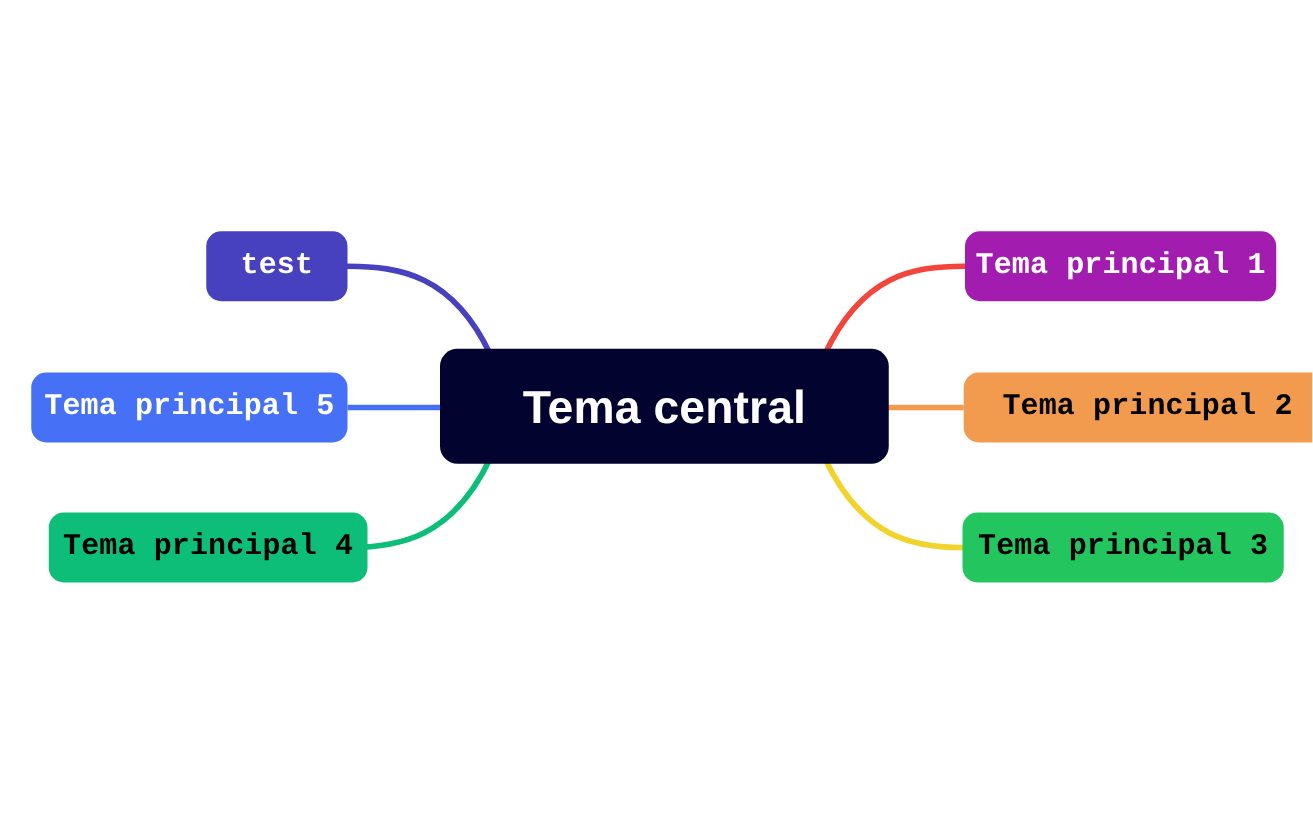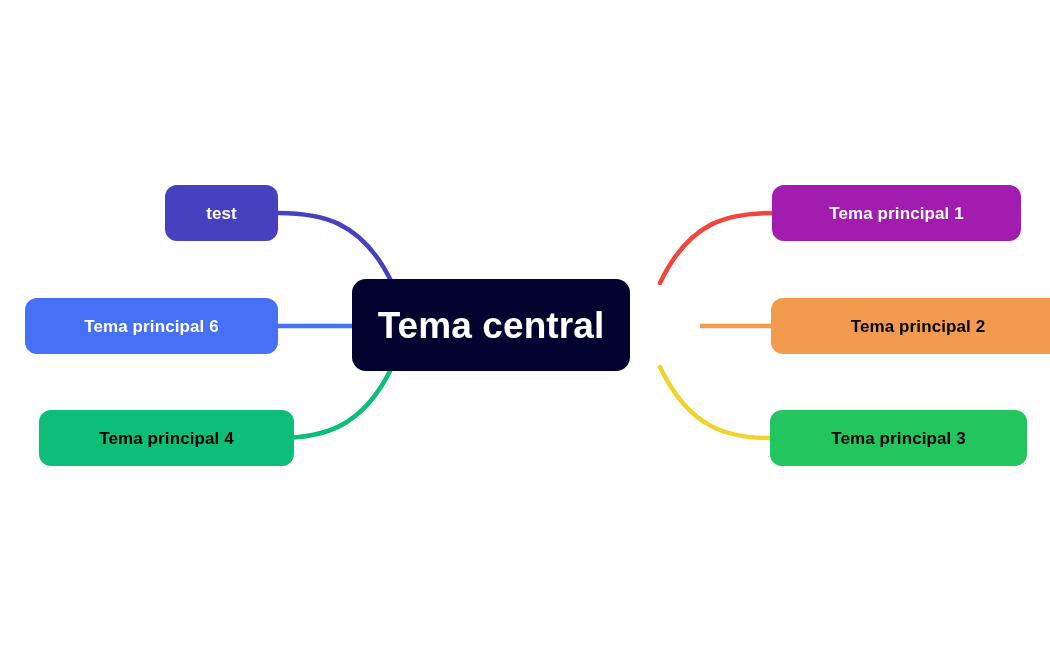--- a/index.html
+++ b/index.html
@@ -36,34 +36,35 @@
     letter-spacing: 0.1px;
   }
   .node-label {
     display: block;
     line-height: 1;
   }
   
   #node-central {
     left: 352px;
     top: 279px;
-    width: 278px;
+    width: 359px;
     height: 92px;
     background: #02032e;
     border-radius: 14px;
   }
   #node-central .node-label {
     color: #ffffff;
     font-size: 37px;
     font-weight: 600;
   }
   
   .branch .node-label {
-    font-size: 17px;
+    font-size: 24px;
     font-weight: 600;
+    font-family: Liberation Mono, monospace;
   }
   .branch {
     height: 56px;
   }
   
   #node-r1 {
     left: 772px;
     top: 185px;
     width: 249px;
     background: #a21caf;
@@ -140,20 +141,20 @@
 
   <div class="node branch" id="node-r3">
     <span class="node-label">Tema principal 3</span>
   </div>
 
   <div class="node branch" id="node-l1">
     <span class="node-label">test</span>
   </div>
 
   <div class="node branch" id="node-l2">
-    <span class="node-label">Tema principal 6</span>
+    <span class="node-label">Tema principal 5</span>
   </div>
 
   <div class="node branch" id="node-l3">
     <span class="node-label">Tema principal 4</span>
   </div>
 
 </div>
 
 </body></html>

